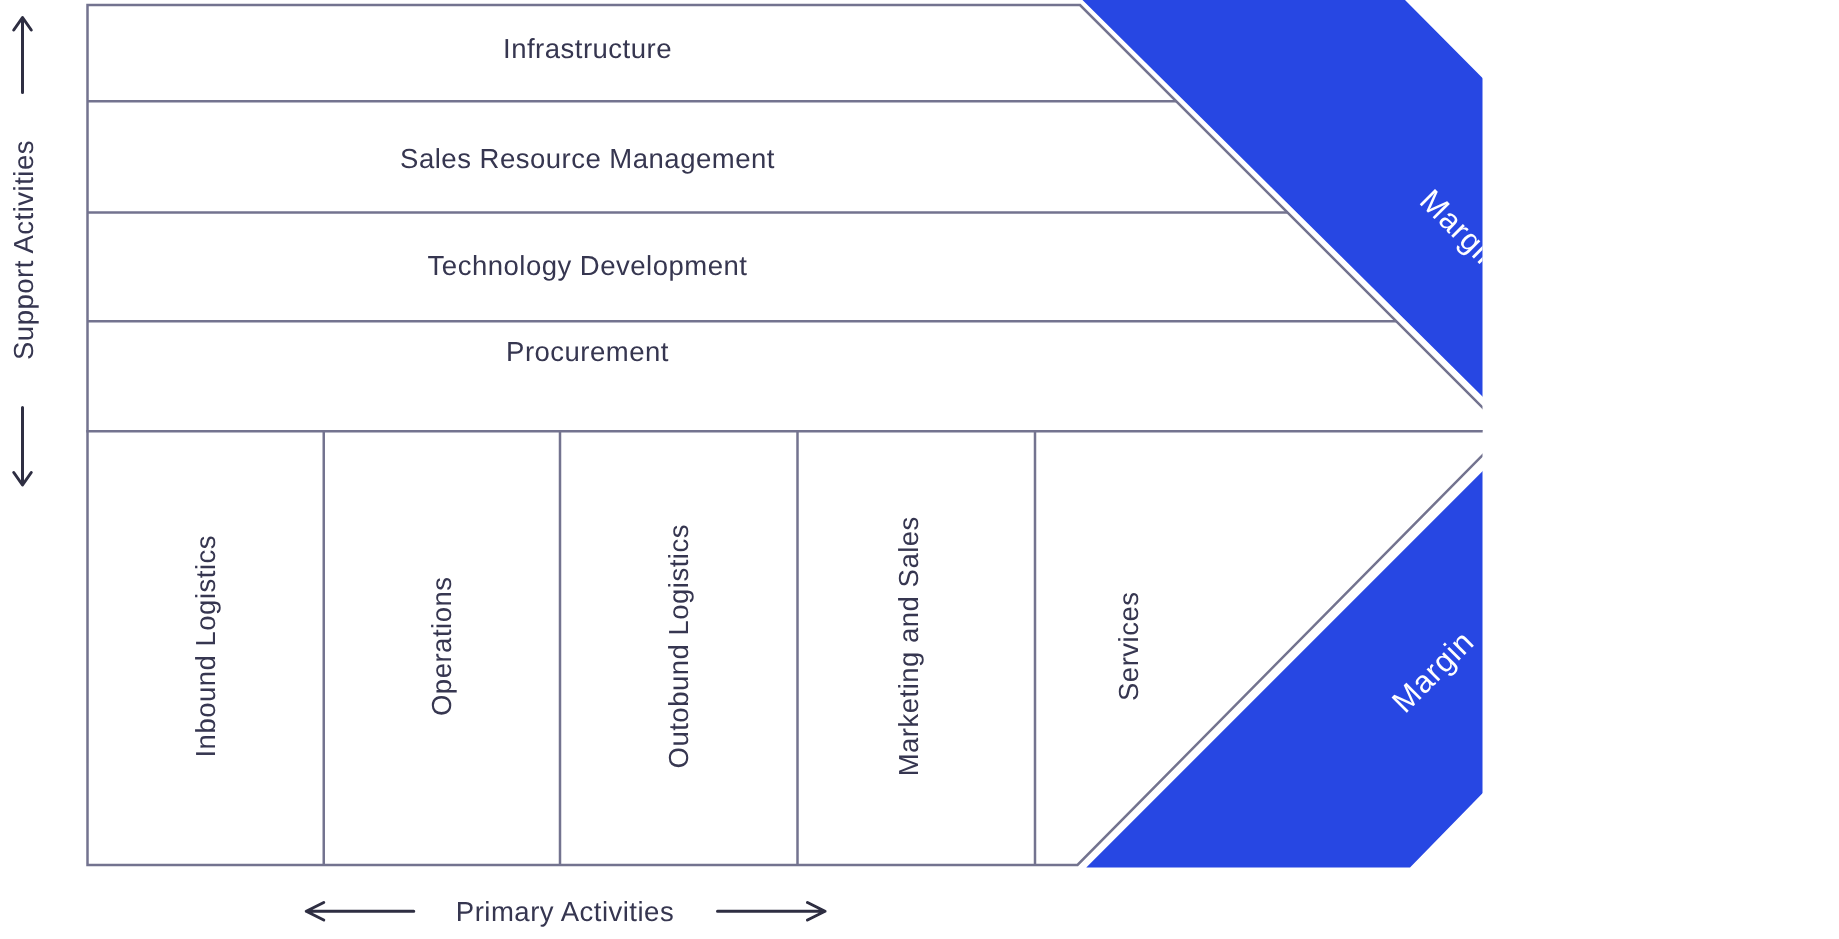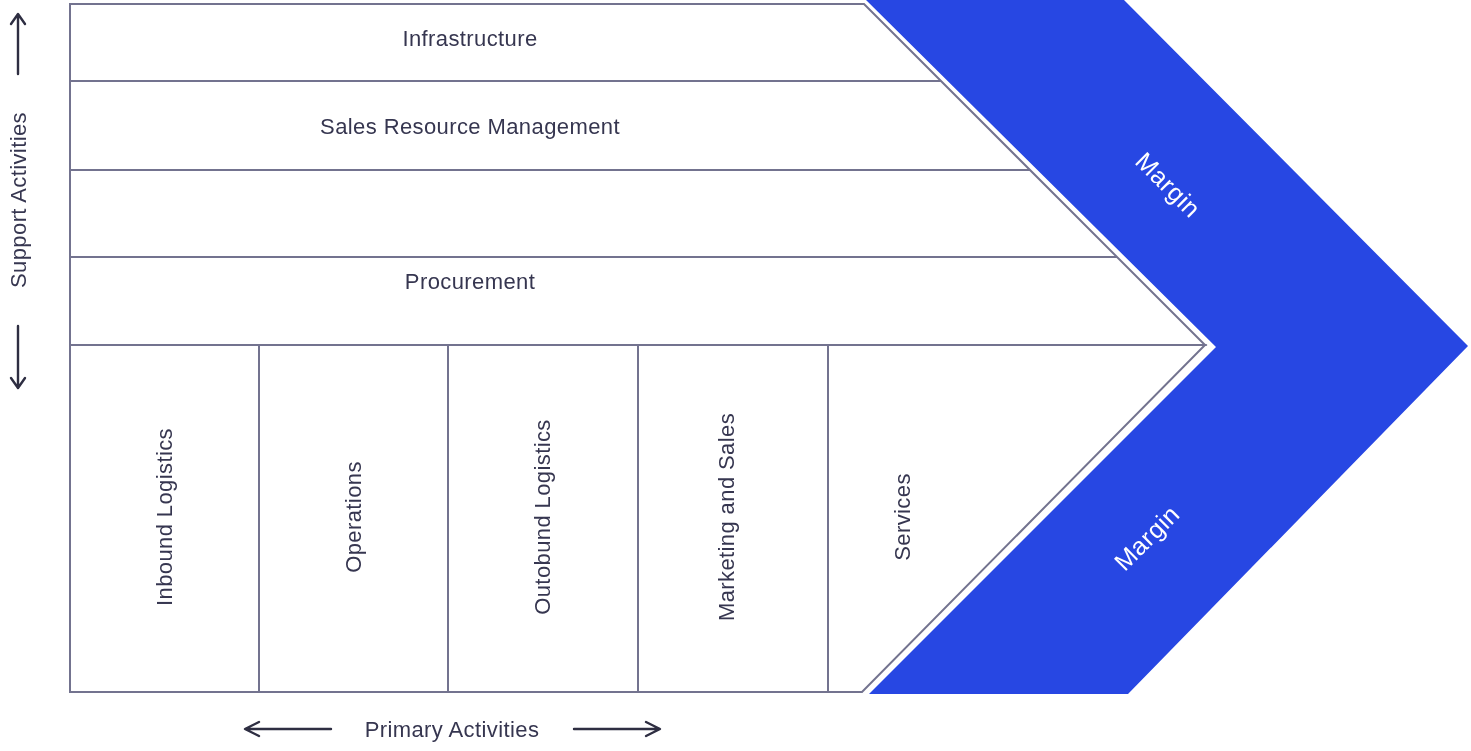--- a/index.html
+++ b/index.html
@@ -1,19 +1,19 @@
 <!DOCTYPE html>
 <html style="--accent_blue: #2747e3; --border_slate: #73738f; --text_dark: #363650; --arrow_dark: #2e2e42; --margin_text: #ffffff; --background: #ffffff;"><head>
 <meta charset="utf-8">
 <style>
   * { box-sizing: border-box; }
   html, body { margin: 0; padding: 0; background: #ffffff; }
   .canvas {
     position: relative;
-    width: 1471px;
+    width: 1186px;
     height: 751px;
     background: #ffffff;
     overflow: hidden;
     font-family: "Liberation Sans", sans-serif;
   }
   .shapes { position: absolute; left: 0; top: 0; }
   .blue-shape { fill: var(--accent_blue, #2747e3); }
   .white-box { fill: #ffffff; stroke: var(--border_slate, #73738f); stroke-width: 2; }
   .divider { stroke: var(--border_slate, #73738f); stroke-width: 2; }
   .label {
@@ -58,20 +58,21 @@
 
     <polygon class="white-box" points="70,345 1205,345 862,692 70,692"></polygon>
     <line class="divider" x1="259" y1="345" x2="259" y2="692"></line>
     <line class="divider" x1="448" y1="345" x2="448" y2="692"></line>
     <line class="divider" x1="638" y1="345" x2="638" y2="692"></line>
     <line class="divider" x1="828" y1="345" x2="828" y2="692"></line>
   </svg>
 
   <div class="label" style="left:470px; top:39px;">Infrastructure</div>
   <div class="label" style="left:470px; top:127px;">Sales Resource Management</div>
+  <div class="label" style="left:470px; top:213px;">Technology Development</div>
   <div class="label" style="left:470px; top:282px;">Procurement</div>
 
   <div class="label v" style="left:165px; top:517px;">Inbound Logistics</div>
   <div class="label v" style="left:354px; top:517px;">Operations</div>
   <div class="label v" style="left:543px; top:517px;">Outobund Logistics</div>
   <div class="label v" style="left:727px; top:517px;">Marketing and Sales</div>
   <div class="label v" style="left:903px; top:517px;">Services</div>
 
   <div class="label margin-label margin-top-label" style="left:1168px; top:185px;">Margin</div>
   <div class="label margin-label margin-bottom-label" style="left:1147px; top:538px;">Margin</div>

